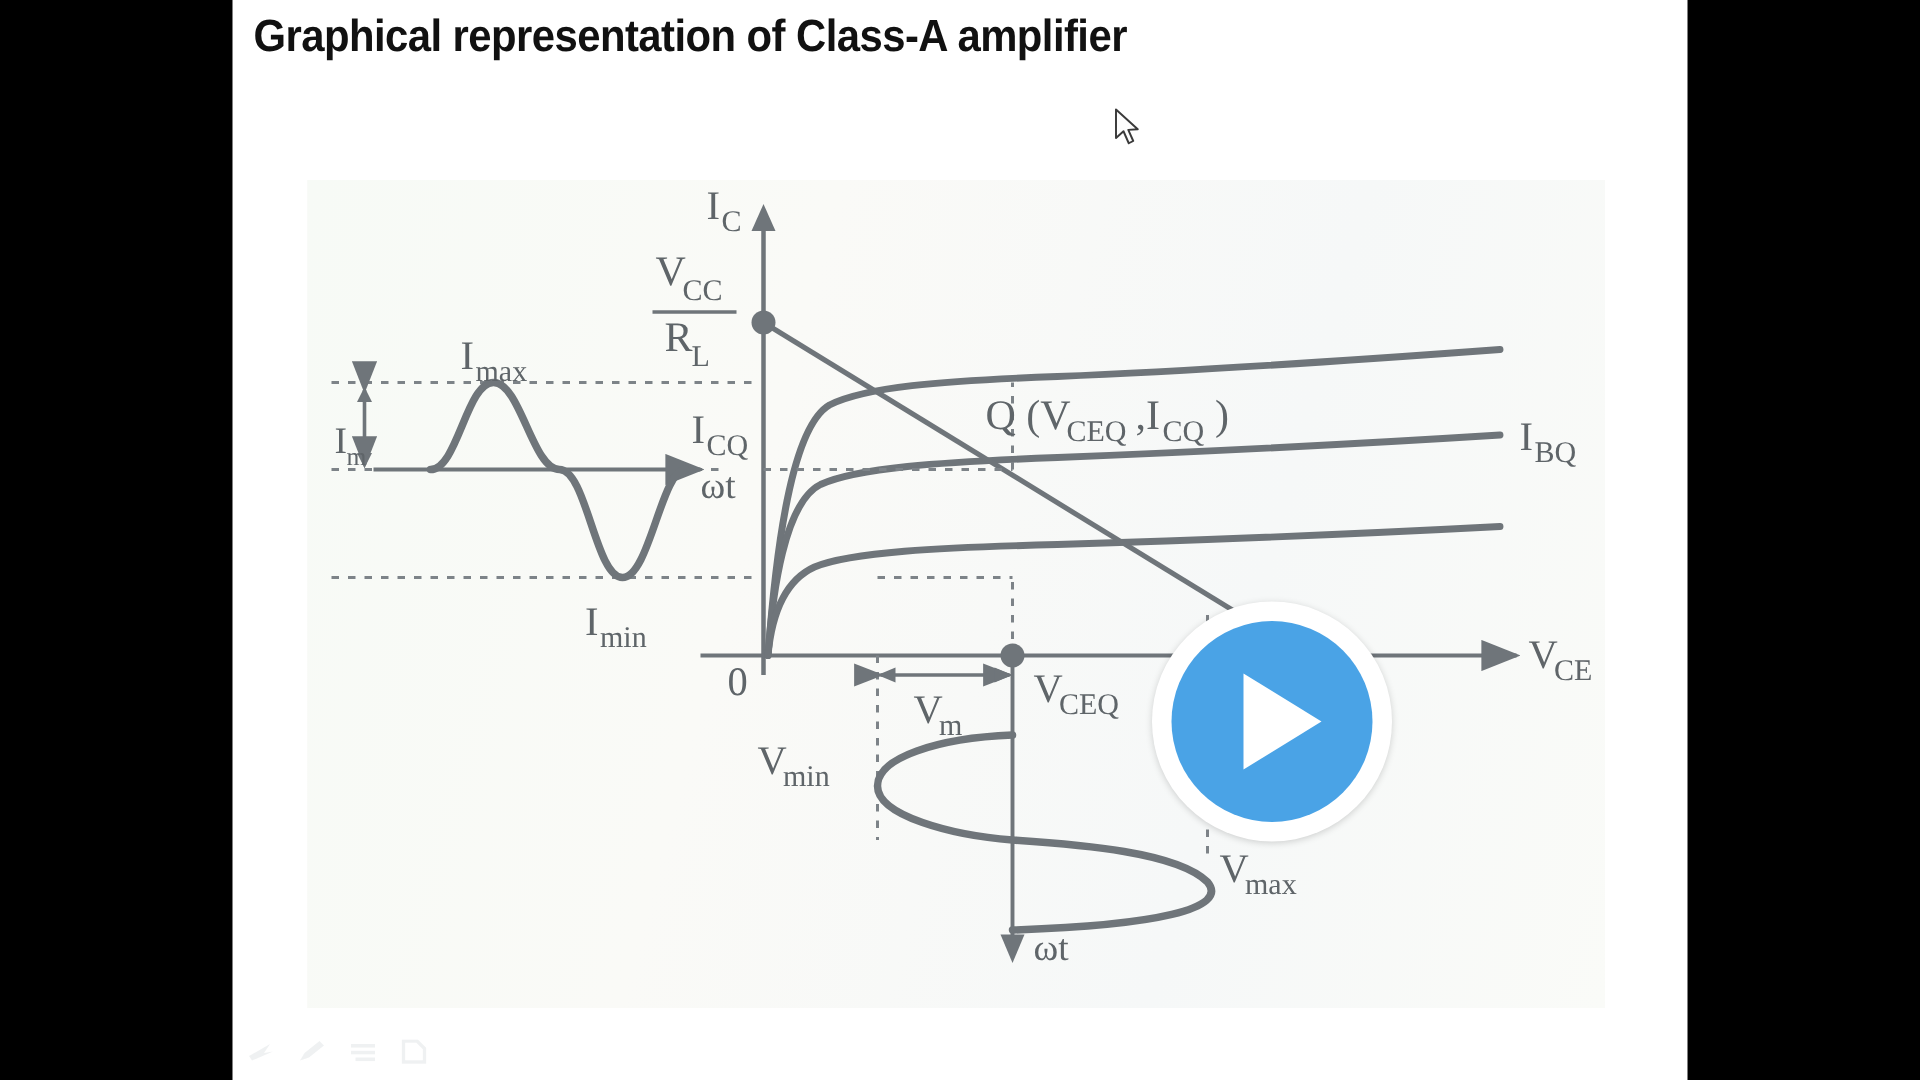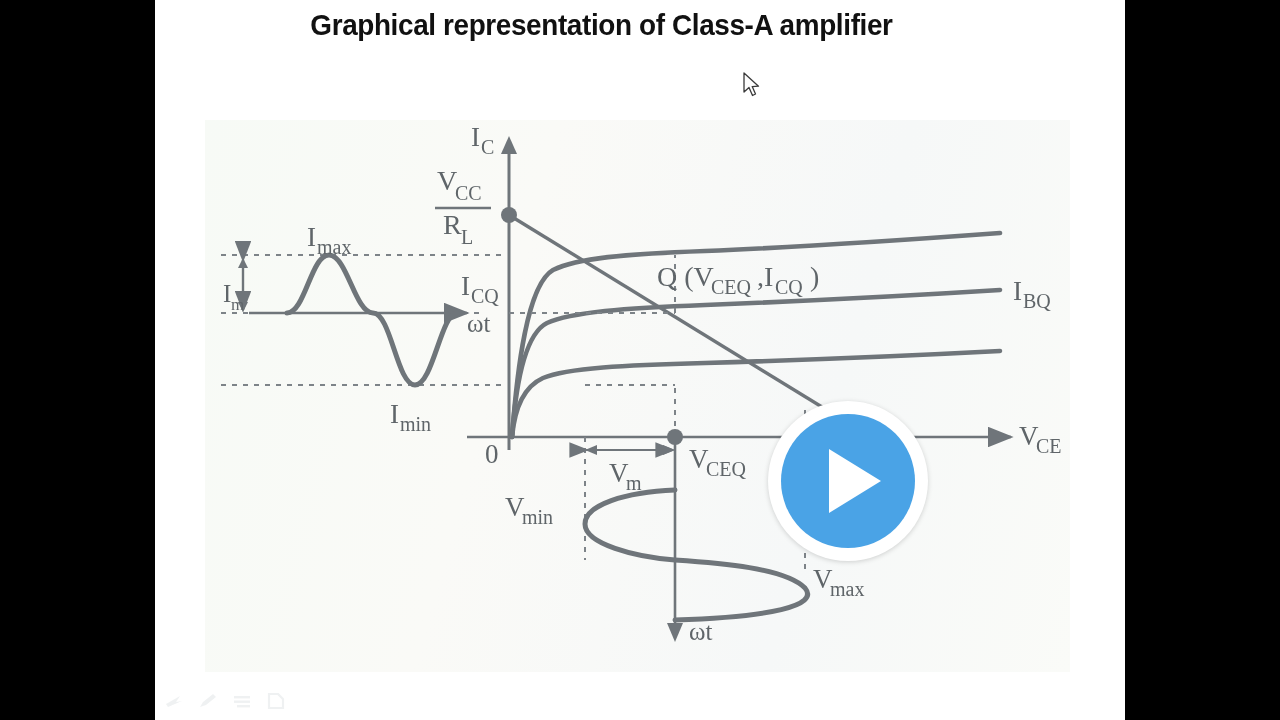--- a/index.html
+++ b/index.html
@@ -6,21 +6,20 @@
   html, body {
     width: 1280px; height: 720px;
     background: #000;
     font-family: "Liberation Sans", sans-serif;
     overflow: hidden;
   }
   #screen {
     position: relative;
     width: 1280px; height: 720px;
     background: #000000;
-    text-align: center;
   }
   
   #slide {
     position: absolute;
     left: 155px; top: 0px;
     width: 970px; height: 720px;
     background: #ffffff;
   }
   #slide-title {
     position: absolute;

